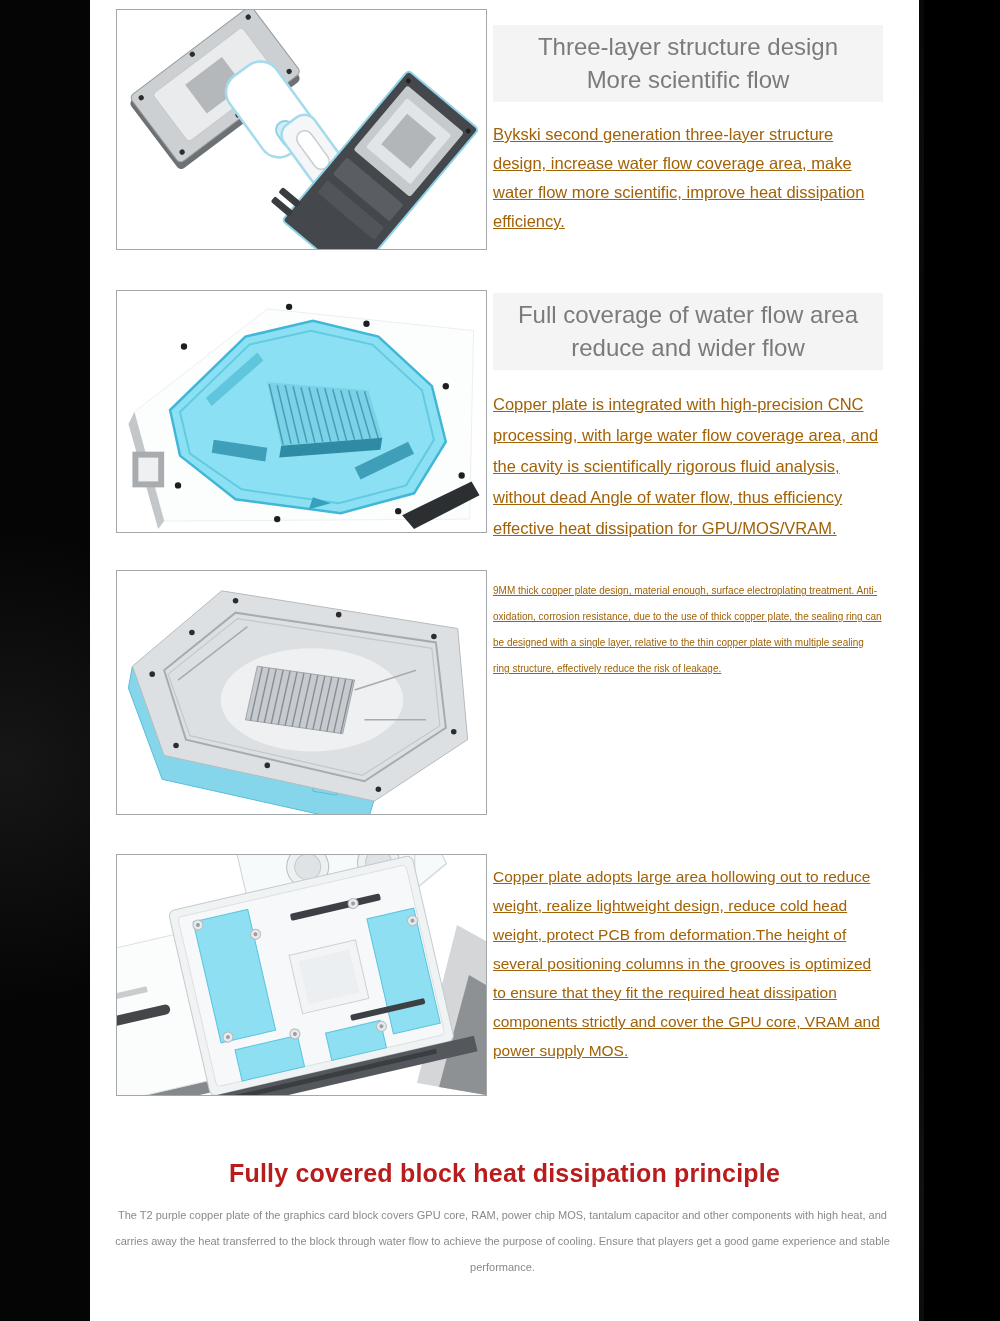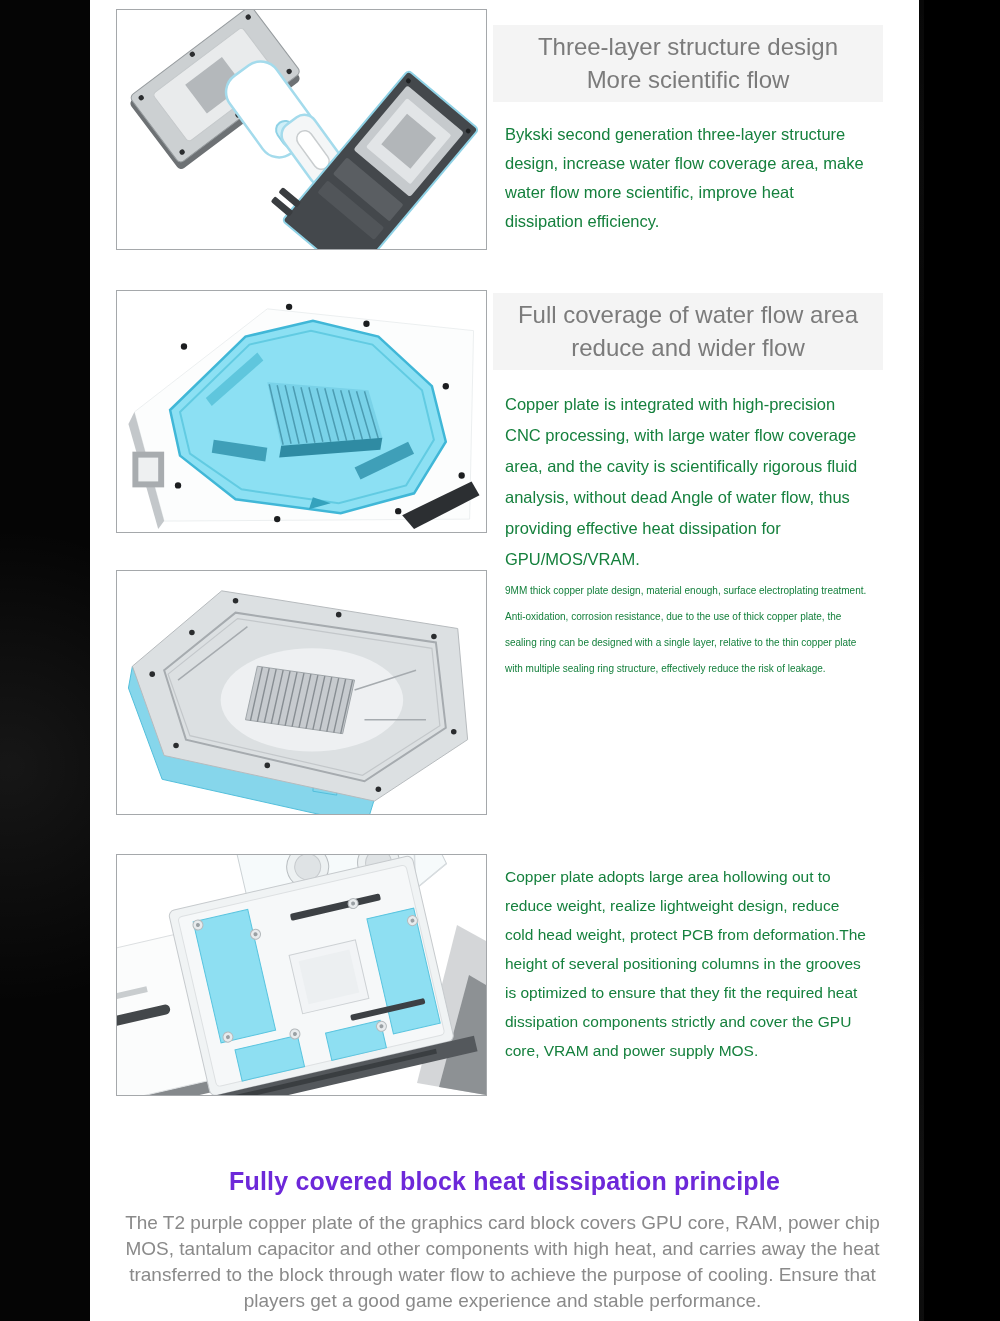--- a/index.html
+++ b/index.html
@@ -20,32 +20,32 @@
   .image-frame{
     position:absolute;left:26px;box-sizing:border-box;
     width:371px;border:1px solid #a5a8ab;background:#fff;overflow:hidden;
   }
   .image-frame svg{display:block;width:100%;height:100%;}
   .text-col{position:absolute;left:403px;width:390px;}
   .title-block{
     background:#f4f4f4;color:#7b7b7b;text-align:center;
     font-size:24px;line-height:33px;padding:5px 0 6px 0;font-weight:400;
   }
-  .body-text{color:#15803d;margin:12px;}
+  .body-text{color:#a16207;margin:0;text-decoration:underline;}
   .s1 .body-text{margin-top:18px;font-size:16.5px;line-height:29px;}
   .s2 .body-text{margin-top:19px;font-size:16.5px;line-height:31px;}
   .s3 .body-text{margin-top:10px;font-size:10px;line-height:26px;}
   .s4 .body-text{margin-top:9px;font-size:15.5px;line-height:29px;}
   .principle{position:absolute;left:23px;top:1152px;width:783px;text-align:center;}
   .principle h2{
-    margin:12px;font-size:25px;line-height:34px;font-weight:700;color:#6d28d9;
+    margin:4px;font-size:25px;line-height:34px;font-weight:700;color:#b91c1c;
     letter-spacing:0.2px;
   }
   .principle p{
-    margin:12px 4px 0 0;font-size:19px;line-height:26px;color:#8a8a8a;
+    margin:12px 4px 0 0;font-size:11px;line-height:26px;color:#8a8a8a;
   }
 </style>
 </head>
 <body>
 
 <div class="page">
   <div class="content">
 
     <section class="feature s1" style="top:0;">
       <div class="image-frame" style="top:9px;height:241px;">
@@ -124,21 +124,21 @@
             <circle cx="60" cy="196" r="3.2"></circle>
               <circle cx="66" cy="56" r="3.2"></circle>
           </g>
         </svg>
       </div>
       <div class="text-col" style="top:293px;">
         <div class="title-block">
           <div>Full coverage of water flow area</div>
           <div>reduce and wider flow</div>
         </div>
-        <p class="body-text">Copper plate is integrated with high-precision CNC processing, with large water flow coverage area, and the cavity is scientifically rigorous fluid analysis, without dead Angle of water flow, thus providing effective heat dissipation for GPU/MOS/VRAM.</p>
+        <p class="body-text">Copper plate is integrated with high-precision CNC processing, with large water flow coverage area, and the cavity is scientifically rigorous fluid analysis, without dead Angle of water flow, thus efficiency effective heat dissipation for GPU/MOS/VRAM.</p>
       </div>
     </section>
 
     <section class="feature s3" style="top:0;">
       <div class="image-frame" style="top:570px;height:245px;">
         <svg viewBox="0 0 369 245">
           <polygon points="14,96 10,118 44,210 250,256 258,230 48,184" fill="#86d6eb" stroke="#52bedb"></polygon>
           <polygon points="198,196 222,200 220,226 196,222" fill="#86d6eb" stroke="#52bedb"></polygon>
           <polygon points="14,96 104,20 342,58 352,170 258,232 46,186" fill="#dce0e2" stroke="#b6babd"></polygon>
           <ellipse cx="195" cy="130" rx="92" ry="52" fill="#eef0f2"></ellipse>

